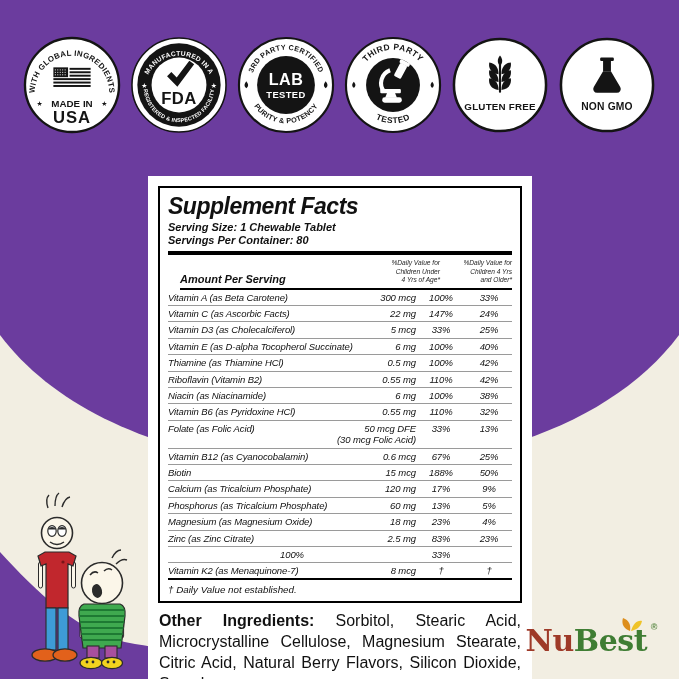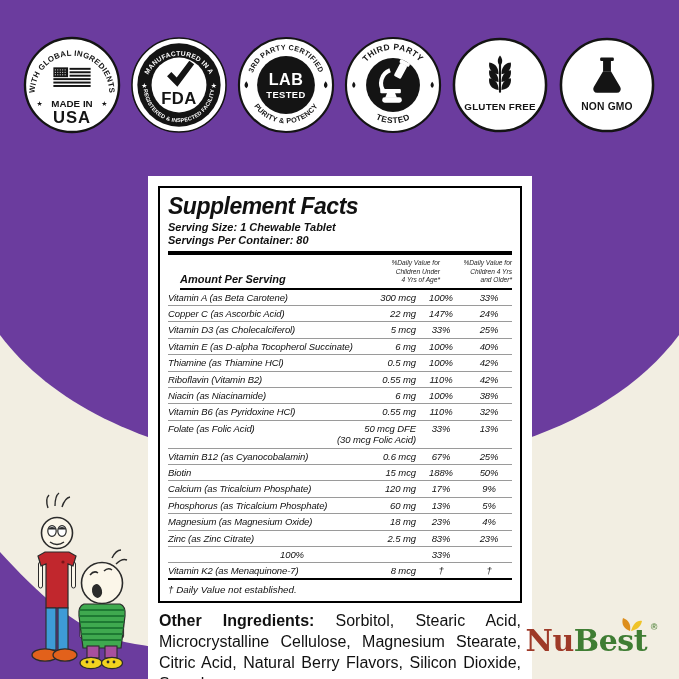--- a/index.html
+++ b/index.html
@@ -205,21 +205,21 @@
         <div class="t-row">
           <div class="c-name-amt">
             <span class="c-name">Vitamin A (as Beta Carotene)</span>
             <span class="c-amt">300 mcg</span>
           </div>
           <div class="c-dv">100%</div>
           <div class="c-dv">33%</div>
         </div>
         <div class="t-row">
           <div class="c-name-amt">
-            <span class="c-name">Copper C (as Ascorbic Acid)</span>
+            <span class="c-name">Vitamin C (as Ascorbic Facts)</span>
             <span class="c-amt">22 mg</span>
           </div>
           <div class="c-dv">147%</div>
           <div class="c-dv">24%</div>
         </div>
         <div class="t-row">
           <div class="c-name-amt">
             <span class="c-name">Vitamin D3 (as Cholecalciferol)</span>
             <span class="c-amt">5 mcg</span>
           </div>

